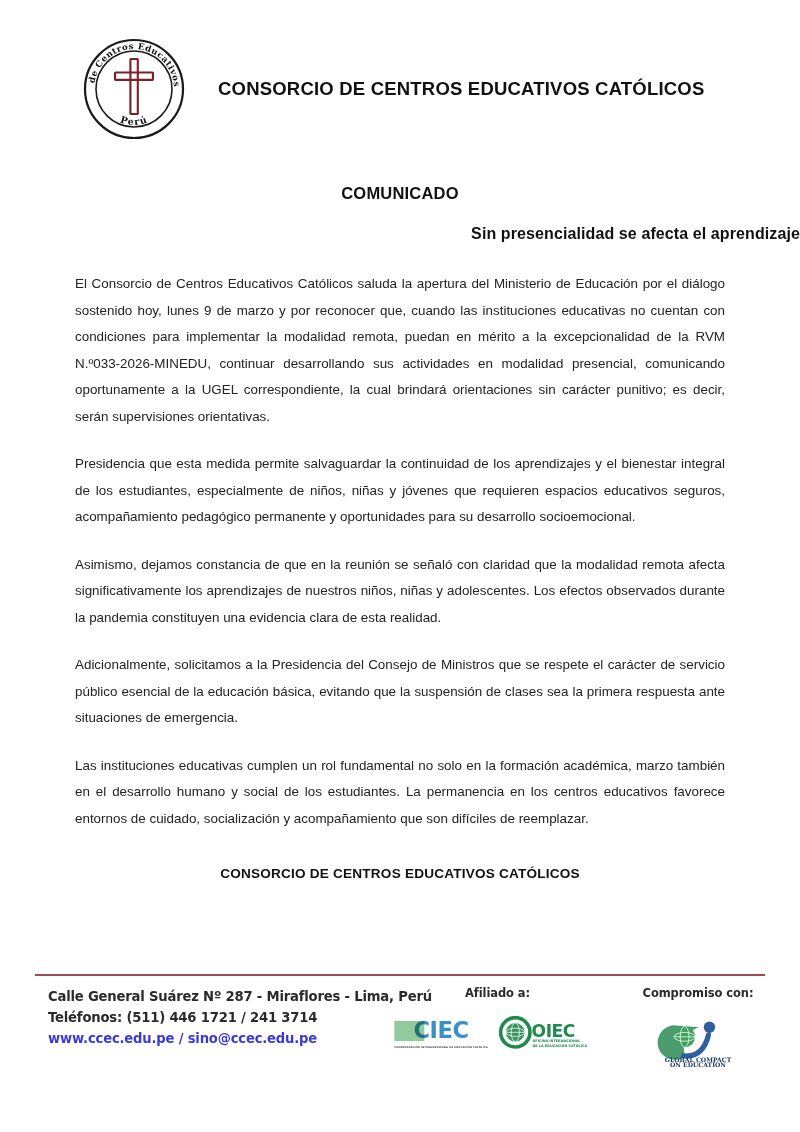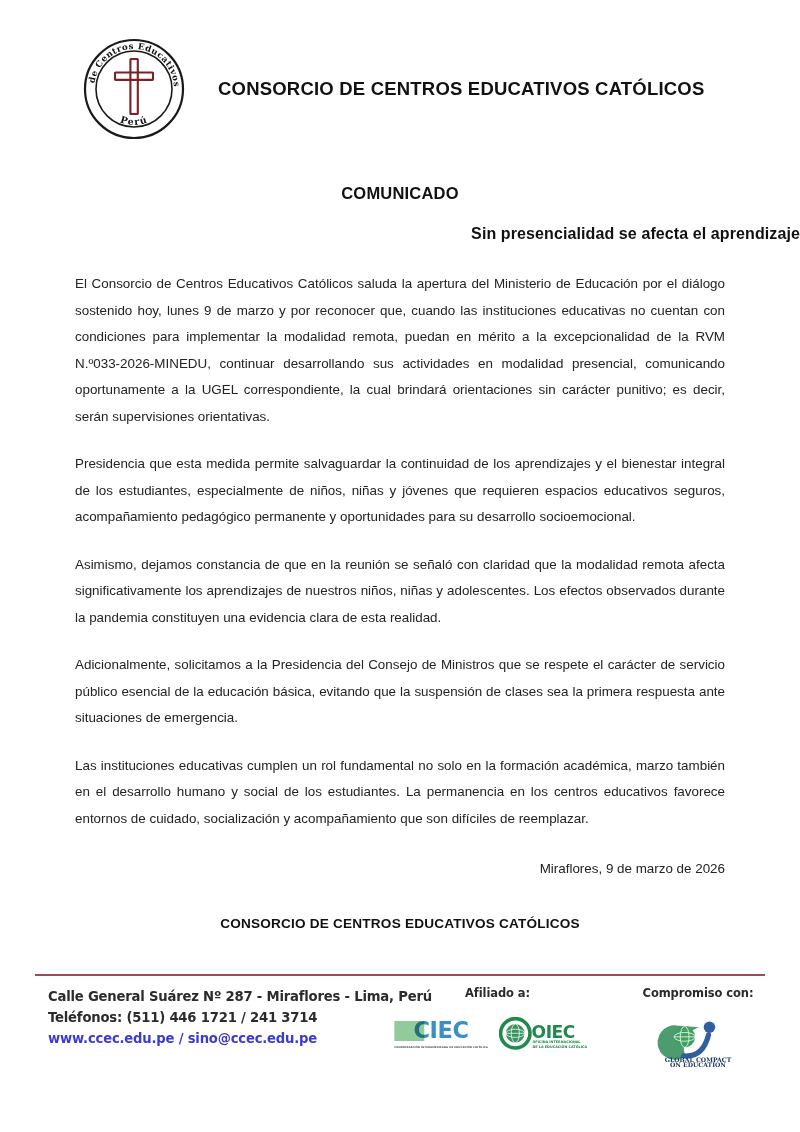--- a/index.html
+++ b/index.html
@@ -148,21 +148,21 @@
   }
   .footer-label {
     font-family: "DejaVu Sans", sans-serif;
     font-size: 11.5px;
     font-weight: bold;
     color: #2b2b2b;
     letter-spacing: -0.1px;
   }
   .logo-row {
     display: flex;
-    align-items: flex-end;
+    align-items: center;
     justify-content: center;
     gap: 8px;
     margin-top: 16px;
   }
   .logo-ciec { width: 100px; }
   .logo-oiec { width: 106px; }
   .logo-gc  { width: 86px; margin-top: 10px; }
   .logo-row svg, .compromiso-block svg { display: block; }
 </style>
 </head>
@@ -199,21 +199,20 @@
   <div class="doc-subtitle">Sin presencialidad se afecta el aprendizaje</div>
 
   <div class="body-wrap">
     <p class="para">El Consorcio de Centros Educativos Católicos saluda la apertura del Ministerio de Educación por el diálogo sostenido hoy, lunes 9 de marzo y por reconocer que, cuando las instituciones educativas no cuentan con condiciones para implementar la modalidad remota, puedan en mérito a la excepcionalidad de la RVM N.º033-2026-MINEDU, continuar desarrollando sus actividades en modalidad presencial, comunicando oportunamente a la UGEL correspondiente, la cual brindará orientaciones sin carácter punitivo; es decir, serán supervisiones orientativas.</p>
     <p class="para">Presidencia que esta medida permite salvaguardar la continuidad de los aprendizajes y el bienestar integral de los estudiantes, especialmente de niños, niñas y jóvenes que requieren espacios educativos seguros, acompañamiento pedagógico permanente y oportunidades para su desarrollo socioemocional.</p>
     <p class="para">Asimismo, dejamos constancia de que en la reunión se señaló con claridad que la modalidad remota afecta significativamente los aprendizajes de nuestros niños, niñas y adolescentes. Los efectos observados durante la pandemia constituyen una evidencia clara de esta realidad.</p>
     <p class="para">Adicionalmente, solicitamos a la Presidencia del Consejo de Ministros que se respete el carácter de servicio público esencial de la educación básica, evitando que la suspensión de clases sea la primera respuesta ante situaciones de emergencia.</p>
     <p class="para">Las instituciones educativas cumplen un rol fundamental no solo en la formación académica, marzo también en el desarrollo humano y social de los estudiantes. La permanencia en los centros educativos favorece entornos de cuidado, socialización y acompañamiento que son difíciles de reemplazar.</p>
   </div>
 
-  <div class="signoff-date">Miraflores, 9 de marzo de 2026</div>
 
   <div class="signoff-org">CONSORCIO DE CENTROS EDUCATIVOS CATÓLICOS</div>
 
   <div class="footer">
     <div class="footer-rule"></div>
 
     <div class="footer-inner">
 
       <div class="contact">
         <div class="contact-line">Calle General Suárez Nº 287 - Miraflores - Lima, Perú</div>

